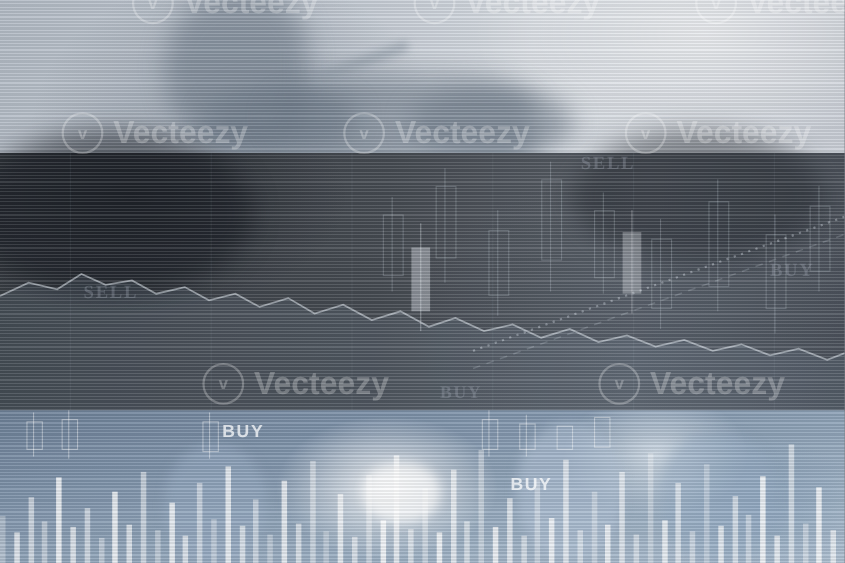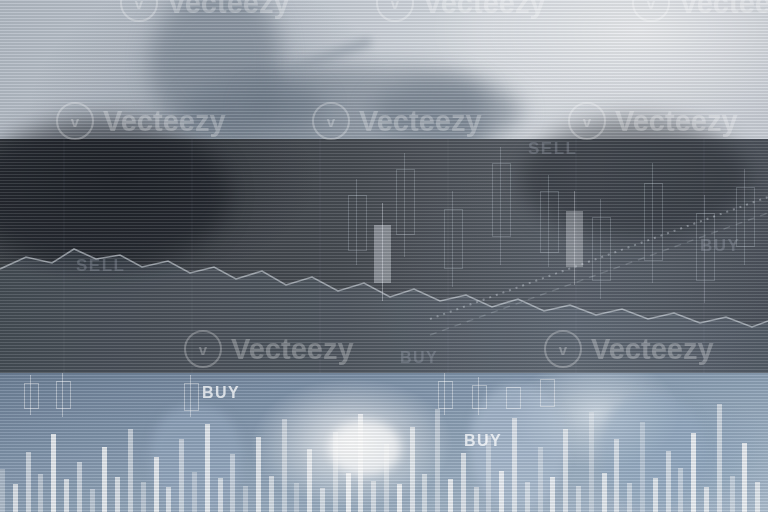--- a/index.html
+++ b/index.html
@@ -52,21 +52,21 @@
   #scan{
     background:repeating-linear-gradient(
       to bottom,
       rgba(255,255,255,.11) 0px, rgba(255,255,255,.11) 1px,
       rgba(0,0,0,.07) 1px, rgba(0,0,0,.07) 3px);
     pointer-events:none;
   }
 
   
   .tlabel{position:absolute;font-weight:bold;letter-spacing:1.5px;}
-  .lbl-dark{color:rgba(168,176,188,.30);}
+  .lbl-dark{color:rgba(168,176,188,.30);font-family:Liberation Serif, serif;}
   .lbl-blue{color:rgba(255,255,255,.72);}
 
   
   .wm{position:absolute;display:flex;align-items:center;gap:9px;opacity:.30;}
   .wm-logo{
     width:34px;height:34px;border-radius:50%;
     border:2px solid rgba(255,255,255,.85);
     display:flex;align-items:center;justify-content:center;
     color:rgba(255,255,255,.85);font-size:15px;font-weight:bold;
   }

